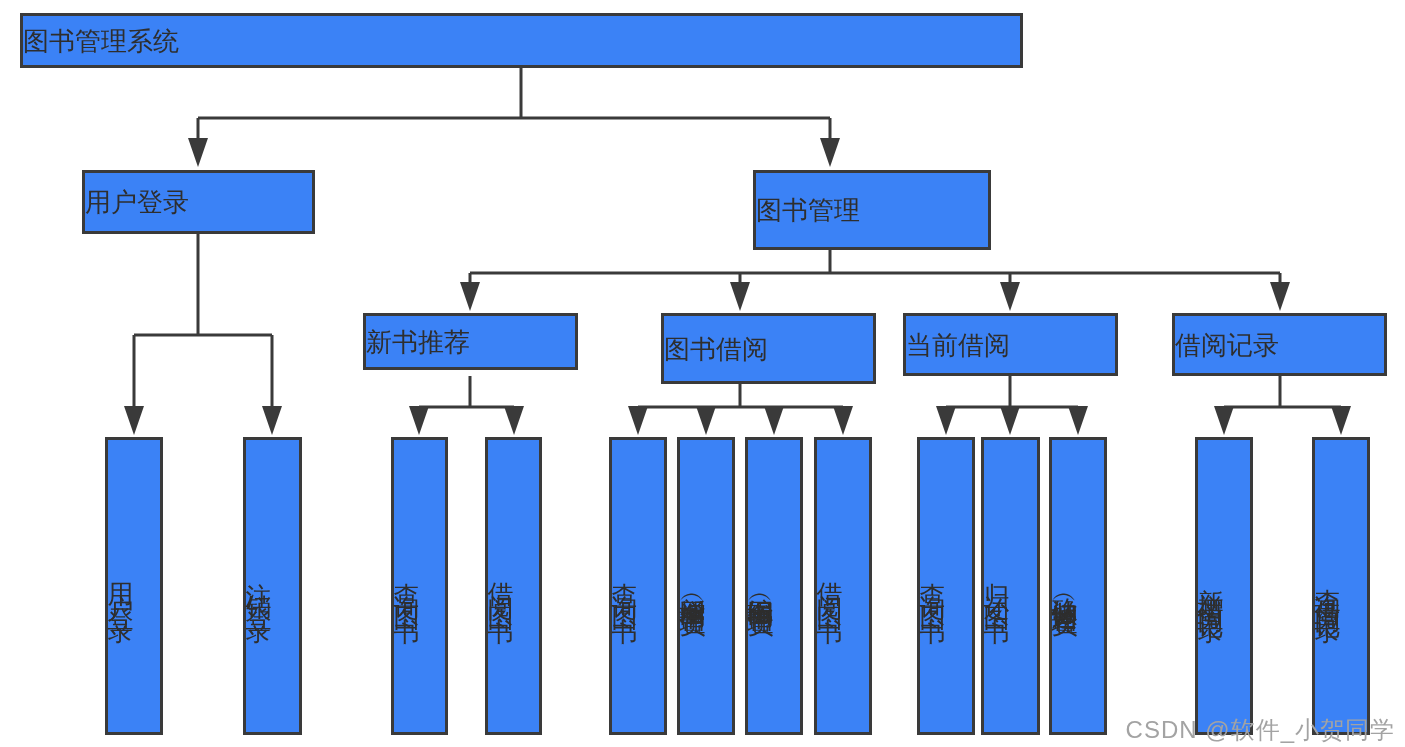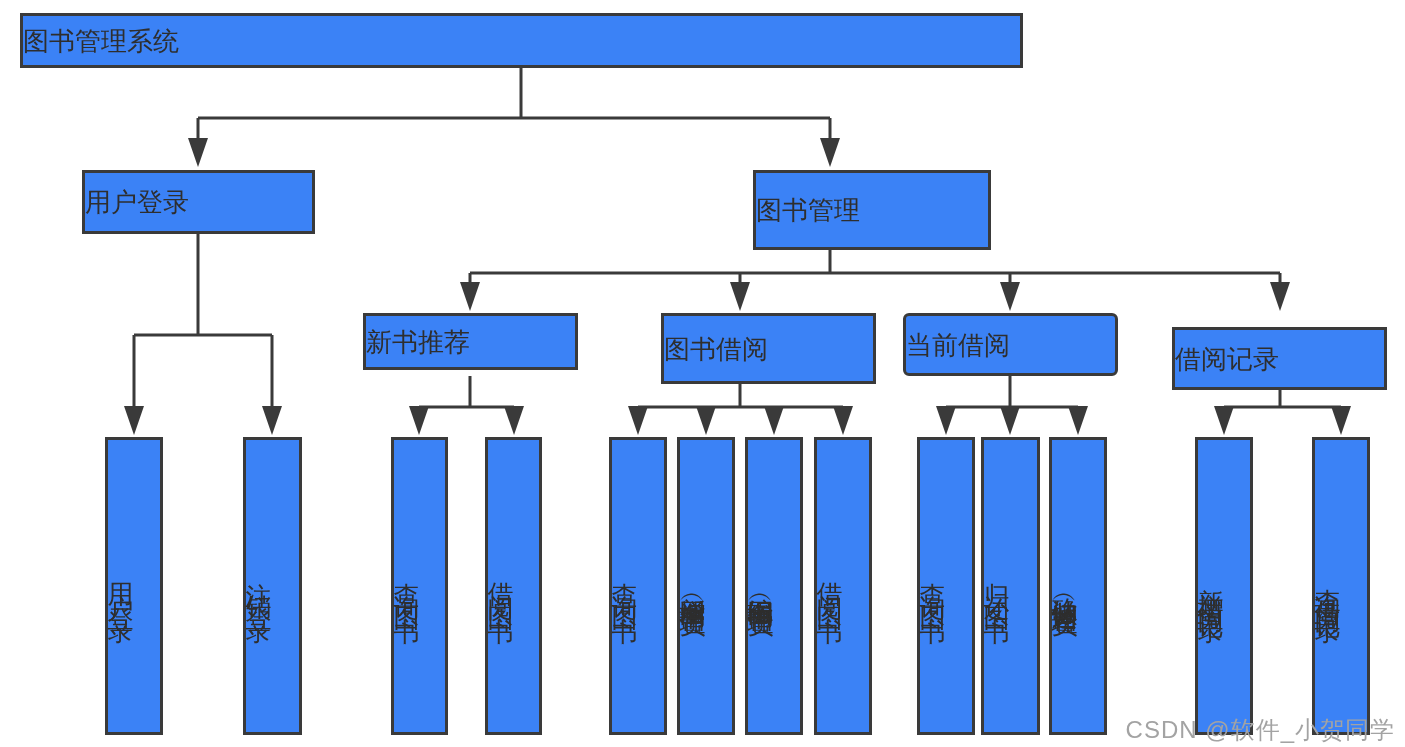--- a/index.html
+++ b/index.html
@@ -82,24 +82,24 @@
   <div class="node" style="left:753px;top:170px;width:238px;height:80px;">
     <span class="lbl">图书管理</span>
   </div>
 
   <div class="node" style="left:363px;top:313px;width:215px;height:57px;">
     <span class="lbl">新书推荐</span>
   </div>
   <div class="node" style="left:633px;top:313px;width:215px;height:71px;margin-left:28px;">
     <span class="lbl">图书借阅</span>
   </div>
-  <div class="node" style="left:903px;top:313px;width:215px;height:63px;border-radius:6px;">
+  <div class="node" style="left:903px;top:313px;width:215px;height:63px;">
     <span class="lbl">当前借阅</span>
   </div>
-  <div class="node" style="left:1172px;top:327px;width:215px;height:63px;">
+  <div class="node" style="left:1172px;top:313px;width:215px;height:63px;">
     <span class="lbl">借阅记录</span>
   </div>
 
   <div class="node leaf" style="left:105px;top:437px;width:58px;height:298px;">
     <span class="lbl ls-s">用户登录</span>
   </div>
   <div class="node leaf" style="left:243px;top:437px;width:59px;height:298px;">
     <span class="lbl ls-s">注销登录</span>
   </div>
 

